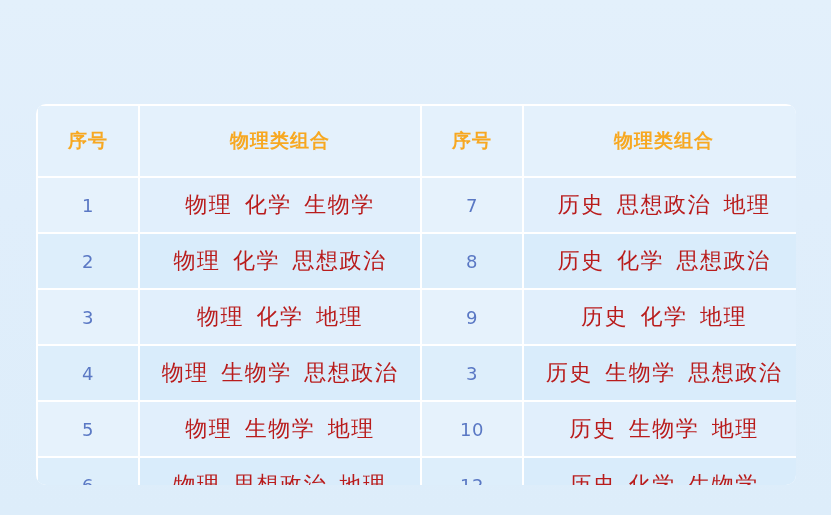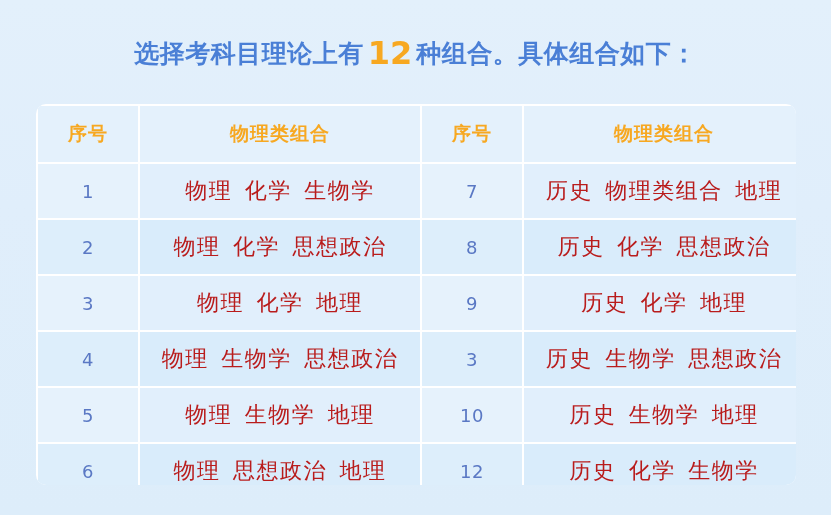--- a/index.html
+++ b/index.html
@@ -74,21 +74,21 @@
     vertical-align: middle;
     background: #e2f0fc;
     font-weight: normal;
   }
 
   
   col.c-idx   { width: 100px; }
   col.c-combo { width: 280px; }
 
   
-  tr.head-row { height: 56px; }
+  tr.head-row { height: 70px; }
   tr.head-row th {
     background: #e4f1fc;
   }
   .head-label {
     font-size: 19px;
     font-weight: bold;
     color: #f7a821;
     letter-spacing: 1px;
   }
 
@@ -116,23 +116,20 @@
     color: #b91c1c;
     letter-spacing: 1.5px;
     word-spacing: 4px;
   }
 </style>
 </head>
 <body>
 
 <div id="page">
 
-  <div id="title-bar">
-    <span class="title-text">选择考科目理论上有</span><span class="title-highlight">12</span><span class="title-text">种组合。具体组合如下：</span>
-  </div>
 
   <div id="combo-table">
     <table class="grid">
       <colgroup>
         <col class="c-idx">
         <col class="c-combo">
         <col class="c-idx">
         <col class="c-combo">
       </colgroup>
       <thead>
@@ -149,21 +146,21 @@
           <th>
             <span class="head-label">物理类组合</span>
           </th>
         </tr>
       </thead>
       <tbody>
         <tr class="data-row">
           <td class="idx-cell"><span class="idx-text">1</span></td>
           <td class="combo-cell"><span class="combo-text">物理 化学 生物学</span></td>
           <td class="idx-cell"><span class="idx-text">7</span></td>
-          <td class="combo-cell"><span class="combo-text">历史 物理类组合 地理</span></td>
+          <td class="combo-cell"><span class="combo-text">历史 思想政治 地理</span></td>
         </tr>
         <tr class="data-row alt">
           <td class="idx-cell"><span class="idx-text">2</span></td>
           <td class="combo-cell"><span class="combo-text">物理 化学 思想政治</span></td>
           <td class="idx-cell"><span class="idx-text">8</span></td>
           <td class="combo-cell"><span class="combo-text">历史 化学 思想政治</span></td>
         </tr>
         <tr class="data-row">
           <td class="idx-cell"><span class="idx-text">3</span></td>
           <td class="combo-cell"><span class="combo-text">物理 化学 地理</span></td>

